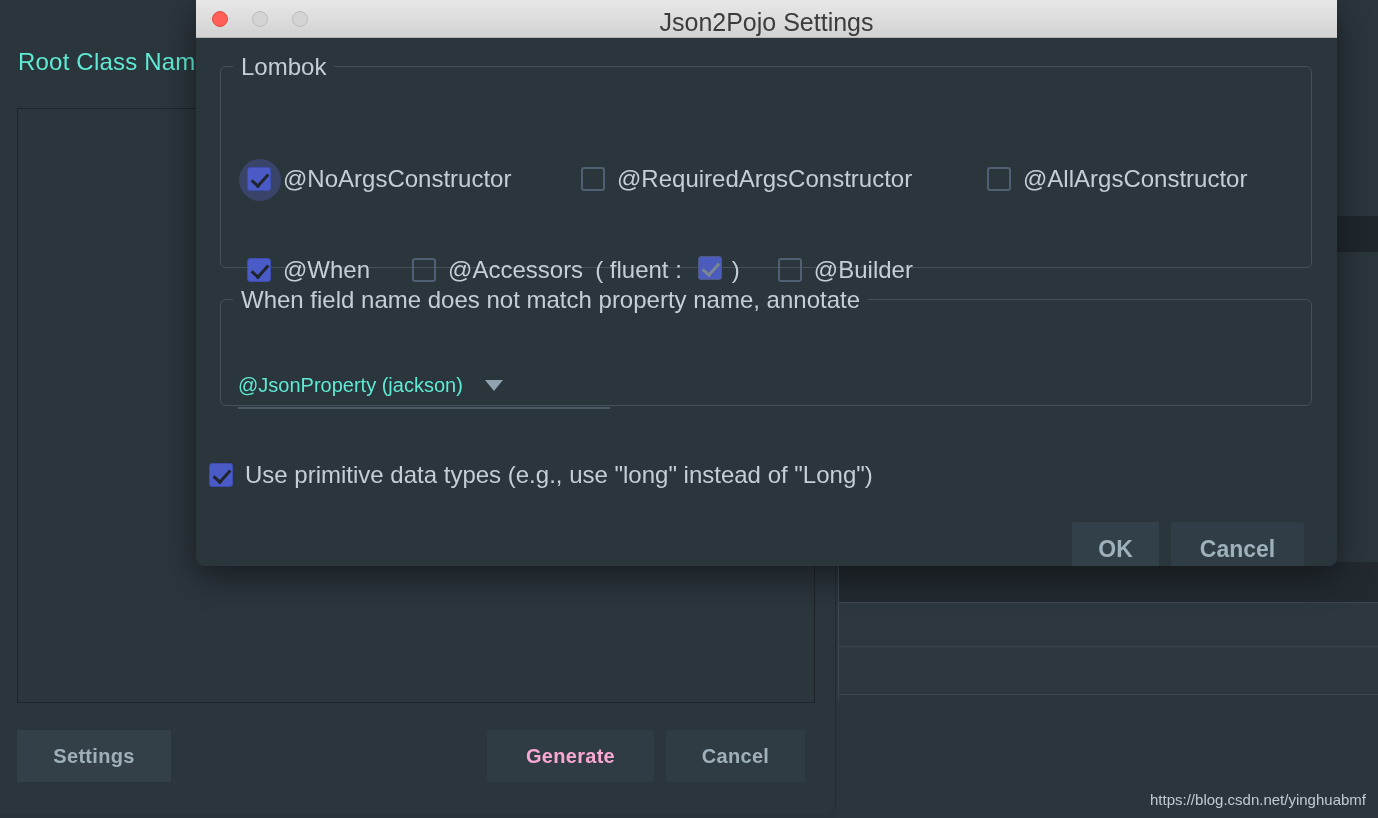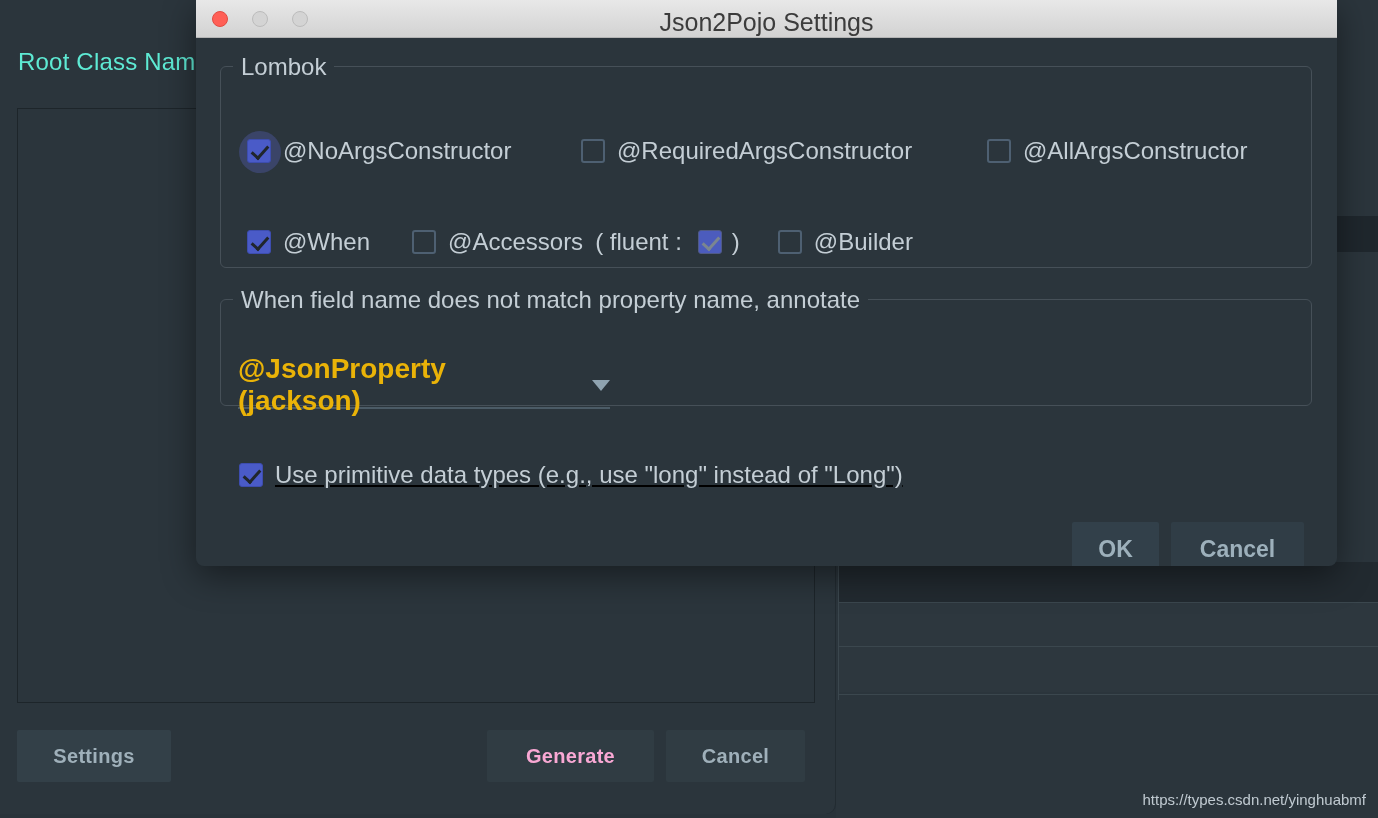--- a/index.html
+++ b/index.html
@@ -172,22 +172,23 @@
     background: #2b353c;
     padding: 0 8px;
     font-size: 24px;
     color: #c4ced5;
     white-space: nowrap;
   }
 
   .row {
     position: absolute;
     display: flex;
-    align-items: center;
+    align-items: flex-start;
     white-space: nowrap;
+    margin-top: 28px;
   }
 
   .cb-wrap {
     display: inline-flex;
     align-items: center;
     cursor: pointer;
   }
 
   
   .cb {
@@ -244,38 +245,36 @@
     position: absolute;
     left: 42px; top: 325px;
     width: 372px;
     height: 46px;
     border-bottom: 2px solid #4b5b66;
     display: flex;
     align-items: center;
     cursor: pointer;
   }
   .combo-value {
-    font-size: 28px;
-    color: #eab308;
-    font-weight: bold;
+    font-size: 20px;
+    color: #5eead4;
   }
   .combo-arrow {
     margin-left: 22px;
     width: 0; height: 0;
     border-left: 9px solid transparent;
     border-right: 9px solid transparent;
     border-top: 11px solid #8fa3b0;
   }
 
   .primitive-row {
     position: absolute;
-    left: 43px; top: 423px;
+    left: 13px; top: 423px;
     display: flex;
     align-items: center;
-    text-decoration: underline;
   }
 
   
   .dlg-btn {
     position: absolute;
     display: flex;
     align-items: center;
     justify-content: center;
     font-size: 23px;
     font-weight: bold;
@@ -302,21 +301,21 @@
   <div class="bg-right"></div>
   <div class="bg-right-darkband"></div>
   <div class="bg-rowfill" style="top:602px;height:44px;"></div>
   <div class="bg-rowfill" style="top:646px;height:46px;"></div>
   <div class="bg-right-darkband2"></div>
   <div class="bg-hrule" style="top:602px;"></div>
   <div class="bg-hrule" style="top:646px;"></div>
   <div class="bg-hrule" style="top:694px;"></div>
   <div class="bg-leftline"></div>
 
-  <div class="watermark">https://types.csdn.net/yinghuabmf</div>
+  <div class="watermark">https://blog.csdn.net/yinghuabmf</div>
 
   <div class="dialog">
 
     <div class="titlebar">
       <div class="traffic tl-close"></div>
       <div class="traffic tl-min"></div>
       <div class="traffic tl-max"></div>
       <div class="title-text">Json2Pojo Settings</div>
     </div>
 

